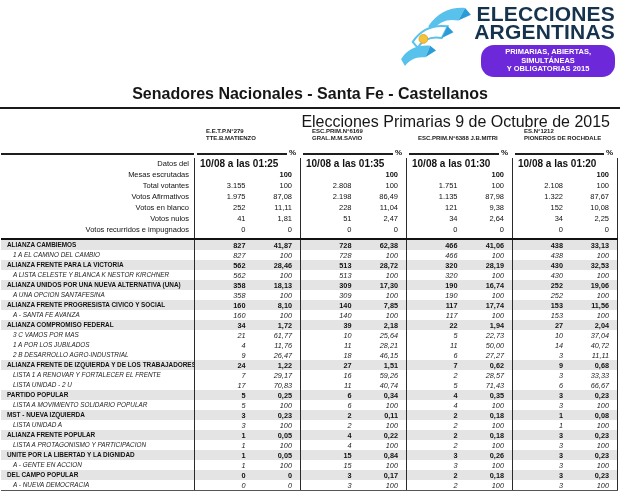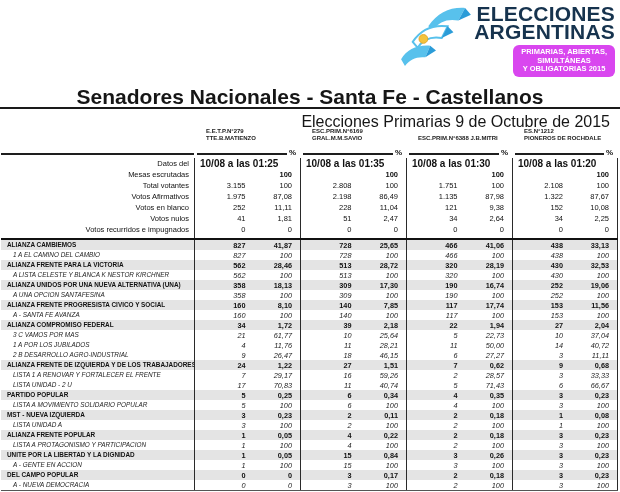--- a/index.html
+++ b/index.html
@@ -5,24 +5,24 @@
   *{margin:0;padding:0;box-sizing:border-box;}
   html,body{background:#fff;}
   body{width:620px;height:492px;font-family:"Liberation Sans",sans-serif;color:#111;}
   .page{position:relative;width:620px;height:492px;background:#fff;overflow:hidden;}
 
   
   .logo{position:absolute;top:5px;right:5px;display:flex;align-items:flex-start;}
   .logo svg{width:74px;height:64px;margin-right:1px;}
   .logo-text{display:flex;flex-direction:column;align-items:flex-end;}
   .logo-name{font-size:21px;font-weight:bold;color:#16334e;line-height:18px;letter-spacing:0.2px;}
-  .badge{margin-top:4px;background:#d946ef;color:#fff;border-radius:6px;padding:3px 8px;text-align:center;font-weight:bold;font-size:7.5px;line-height:8.5px;}
+  .badge{margin-top:4px;background:#6d28d9;color:#fff;border-radius:13px;padding:3px 24px;text-align:center;font-weight:bold;font-size:7.5px;line-height:8.5px;}
 
   
-  .title{position:absolute;top:85px;left:0;width:100%;text-align:center;font-size:21px;font-weight:bold;color:#161616;}
+  .title{position:absolute;top:85px;left:0;width:100%;text-align:center;font-size:16px;font-weight:bold;color:#161616;}
   .rule{position:absolute;top:107px;left:0;width:620px;border-top:2px solid #1a1a1a;}
   .subtitle{position:absolute;top:113px;right:10px;font-size:16px;color:#161616;}
 
   
   .tbl{position:absolute;top:124px;left:1px;width:617px;}
   .row{display:flex;align-items:stretch;}
   .lab{width:193px;flex:none;padding-left:15px;}
   .grp{width:106px;flex:none;display:flex;align-items:center;border-left:1px solid #2a2a2a;}
   .grp:last-child{border-right:1px solid #2a2a2a;}
   .grp.nobar{border-left-color:transparent;}
@@ -271,21 +271,21 @@
       </div>
       <div class="divider"></div>
       <div class="row party-row alliance">
         <div class="lab p-name">ALIANZA CAMBIEMOS</div>
         <div class="grp">
           <div class="v">827</div>
           <div class="p">41,87</div>
         </div>
         <div class="grp">
           <div class="v">728</div>
-          <div class="p">25,65</div>
+          <div class="p">62,38</div>
         </div>
         <div class="grp">
           <div class="v">466</div>
           <div class="p">41,06</div>
         </div>
         <div class="grp">
           <div class="v">438</div>
           <div class="p">33,13</div>
         </div>
       </div>

